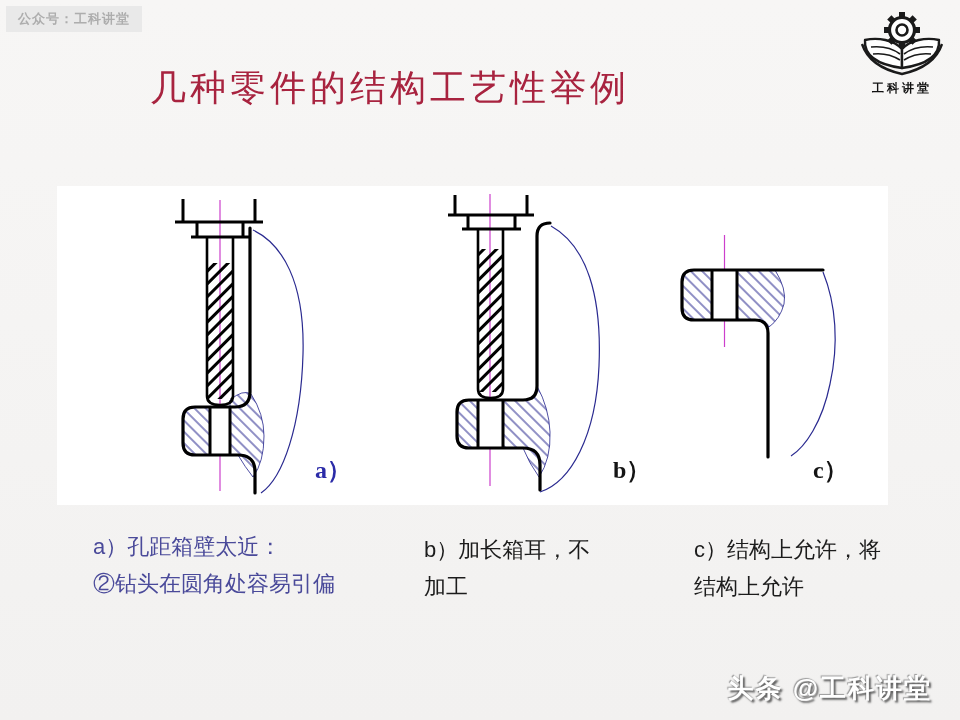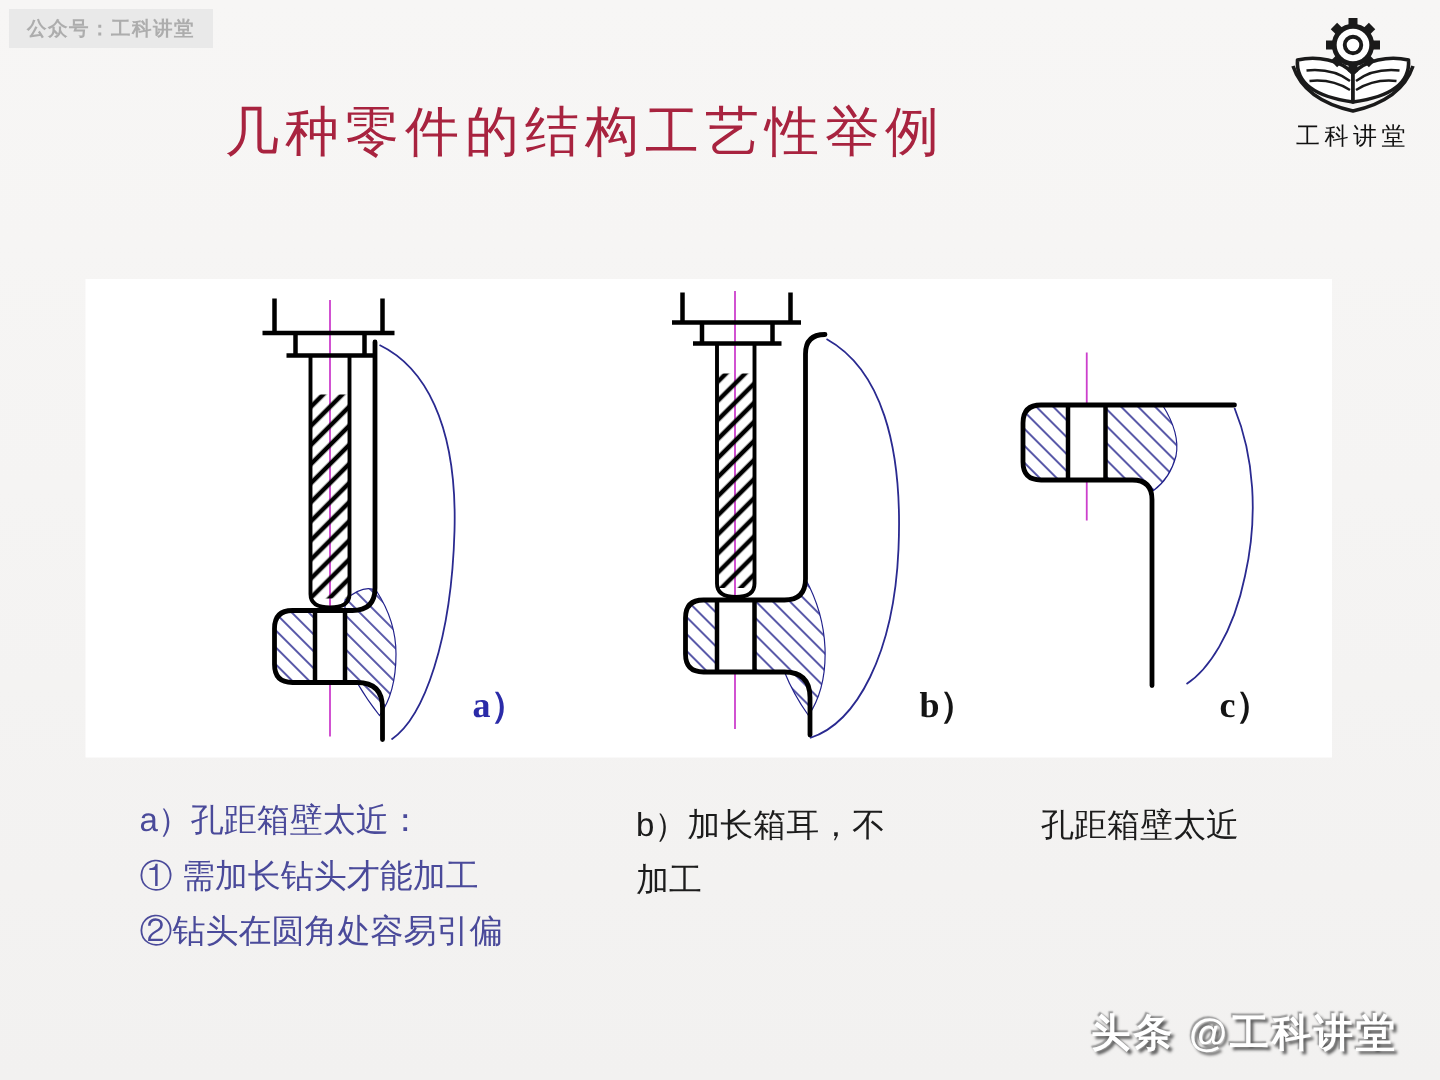--- a/index.html
+++ b/index.html
@@ -7,21 +7,21 @@
     width:960px;height:720px;position:relative;overflow:hidden;
     background:linear-gradient(180deg,#f7f6f5 0%,#f5f4f3 45%,#f2f1f0 100%);
     font-family:"Liberation Sans","DejaVu Sans",sans-serif;
   }
   .badge{
     position:absolute;left:6px;top:6px;padding:4px 12px;
     background:var(--badge-bg,#e9e9e9);color:var(--badge-text,#adadad);
     font-size:13px;font-weight:bold;letter-spacing:1px;
   }
   .logo{position:absolute;right:8px;top:4px;width:100px;text-align:center;}
-  .logo-text{font-size:16px;font-weight:normal;color:#111;letter-spacing:3px;margin-top:-2px;}
+  .logo-text{font-size:12px;font-weight:bold;color:#111;letter-spacing:3px;margin-top:-2px;}
   .page-title{
     position:absolute;left:122px;top:64px;
     font-family:"Liberation Serif","DejaVu Serif",serif;
     font-size:36px;color:var(--title,#a8233f);letter-spacing:4px;white-space:nowrap;margin-left:28px;
   }
   .panel{position:absolute;left:57px;top:186px;width:831px;height:319px;background:#ffffff;}
   .fig-label{
     position:absolute;font-family:"Liberation Serif","DejaVu Serif",serif;
     font-size:24px;font-weight:bold;white-space:nowrap;
   }
@@ -134,24 +134,24 @@
   </svg>
 
   
   <span class="fig-label a">a）</span>
   <span class="fig-label b">b）</span>
   <span class="fig-label c">c）</span>
 </div>
 
 <div class="caption a">
   <div>a）孔距箱壁太近：</div>
-  <div>① 需加长钻头才能加工</div>
   <div>②钻头在圆角处容易引偏</div>
 </div>
 <div class="caption b">
   <div>b）加长箱耳，不</div>
   <div>加工</div>
 </div>
 <div class="caption c">
-  <div>孔距箱壁太近</div>
+  <div>c）结构上允许，将</div>
+  <div>结构上允许</div>
 </div>
 
 <div class="watermark">头条 @工科讲堂</div>
 
 </body></html>

